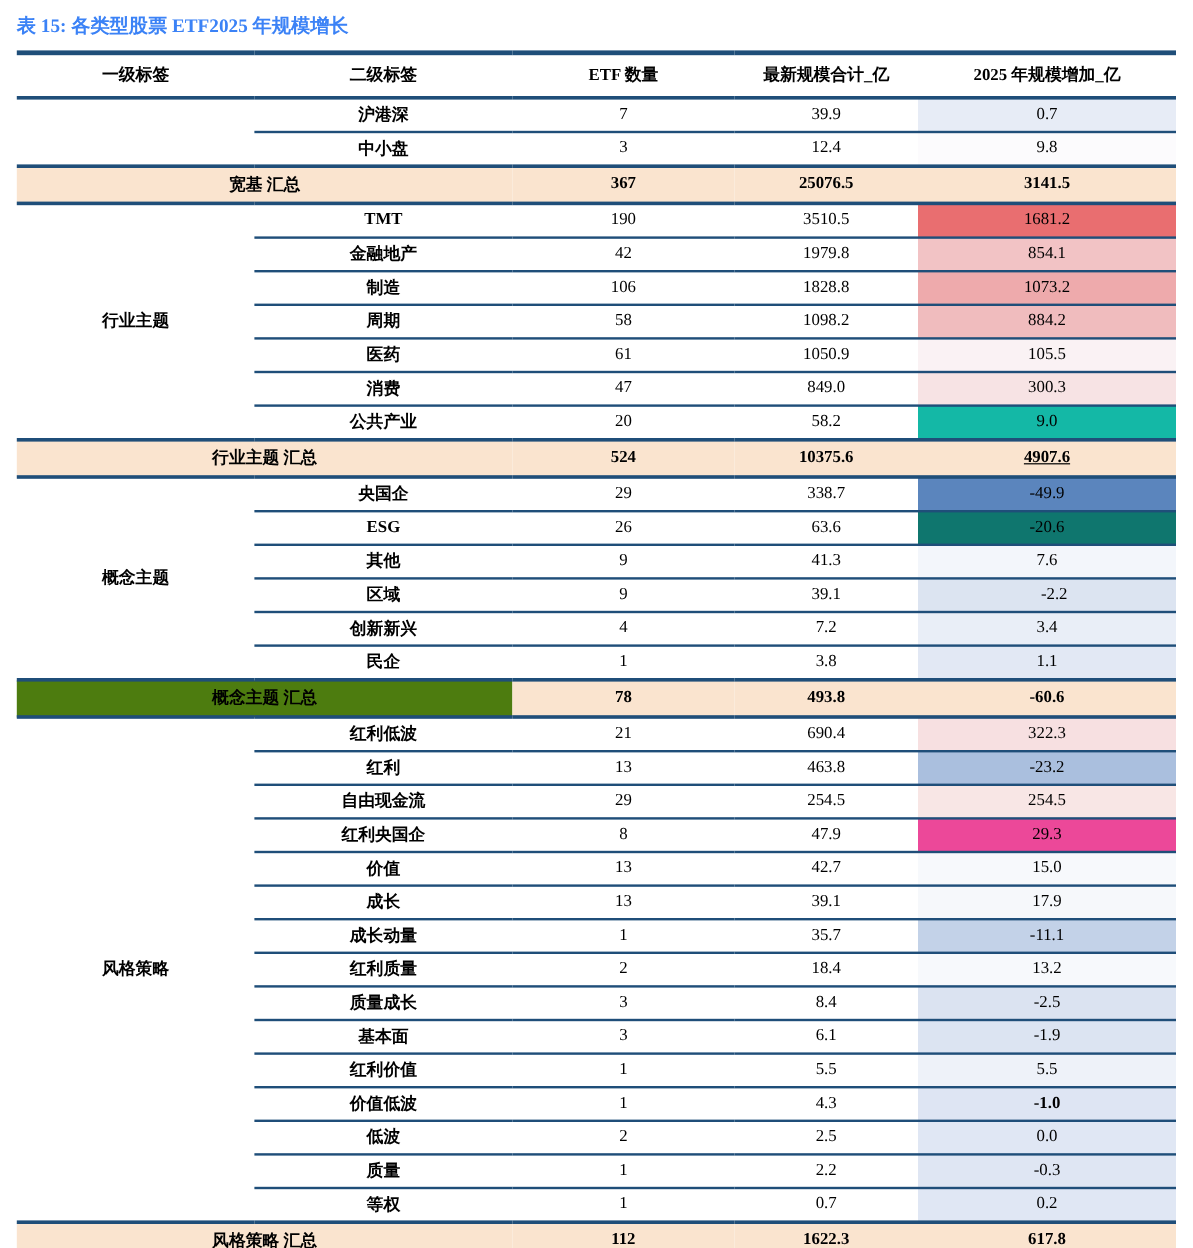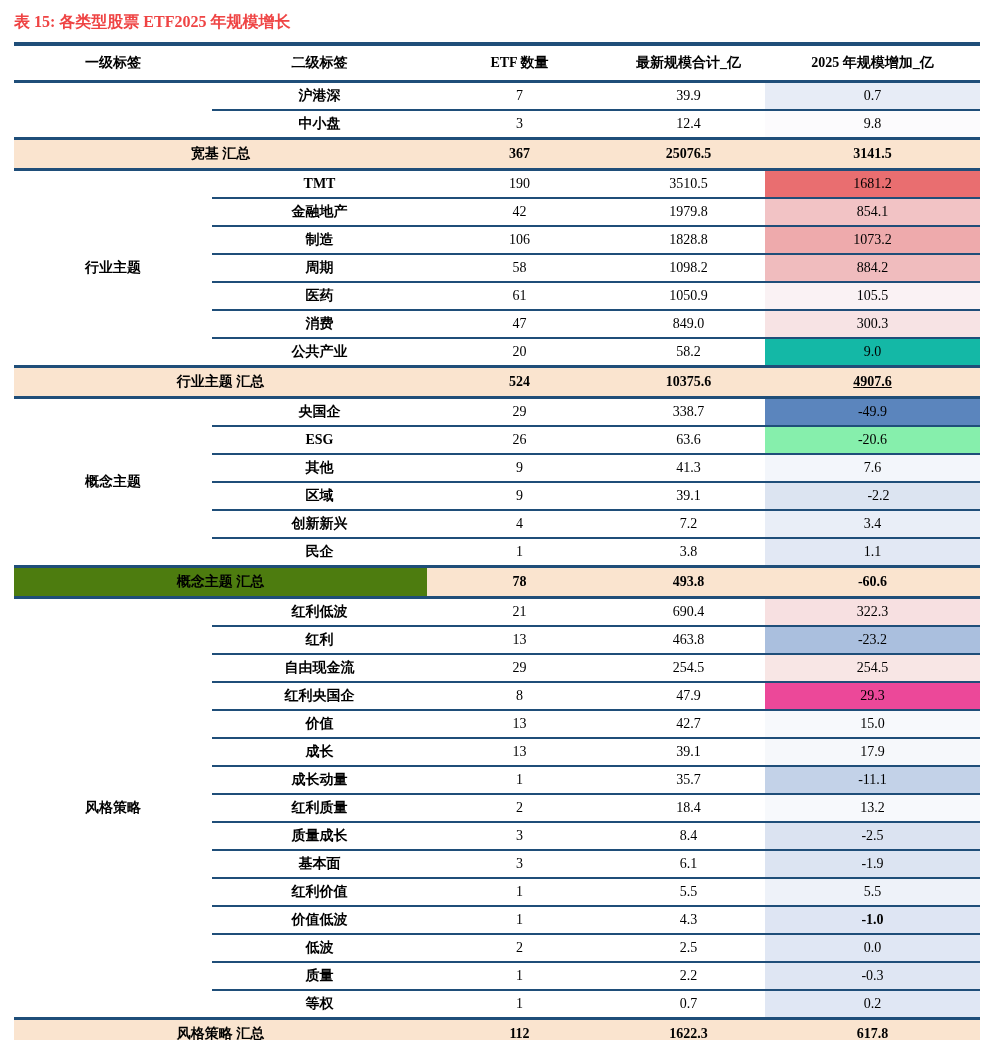--- a/index.html
+++ b/index.html
@@ -6,21 +6,21 @@
     --navy:#1F4E79;
   }
   html,body{margin:0;padding:0;background:#ffffff;}
   body{
     width:994px;height:1040px;overflow:hidden;
     font-family:"Liberation Serif","DejaVu Serif",serif;
     color:#000;
   }
   .page{padding:6px 14px 0 14px;}
   .title{
-    font-size:16px;font-weight:bold;margin:6px 0 9px 0;color:#ef4444;
+    font-size:16px;font-weight:bold;margin:6px 0 9px 0;color:#3b82f6;
   }
   table{
     border-collapse:collapse;width:966px;table-layout:fixed;
   }
   thead th{
     border-top:4px solid var(--navy);
     border-bottom:3px solid var(--navy);
     font-size:14px;font-weight:bold;height:34px;text-align:center;
     background:#fff;padding:0;
   }
@@ -133,21 +133,21 @@
           <td class="group" rowspan="6">概念主题</td>
           <td class="cat">央国企</td>
           <td class="num">29</td>
           <td class="num">338.7</td>
           <td class="num" style="background-color: rgb(91, 133, 189);">-49.9</td>
         </tr>
         <tr>
           <td class="cat">ESG</td>
           <td class="num">26</td>
           <td class="num">63.6</td>
-          <td class="num" style="background-color: #86efac;">-20.6</td>
+          <td class="num" style="background-color: #0f766e;">-20.6</td>
         </tr>
         <tr>
           <td class="cat">其他</td>
           <td class="num">9</td>
           <td class="num">41.3</td>
           <td class="num" style="background-color: rgb(243, 246, 251);">7.6</td>
         </tr>
         <tr>
           <td class="cat">区域</td>
           <td class="num">9</td>

